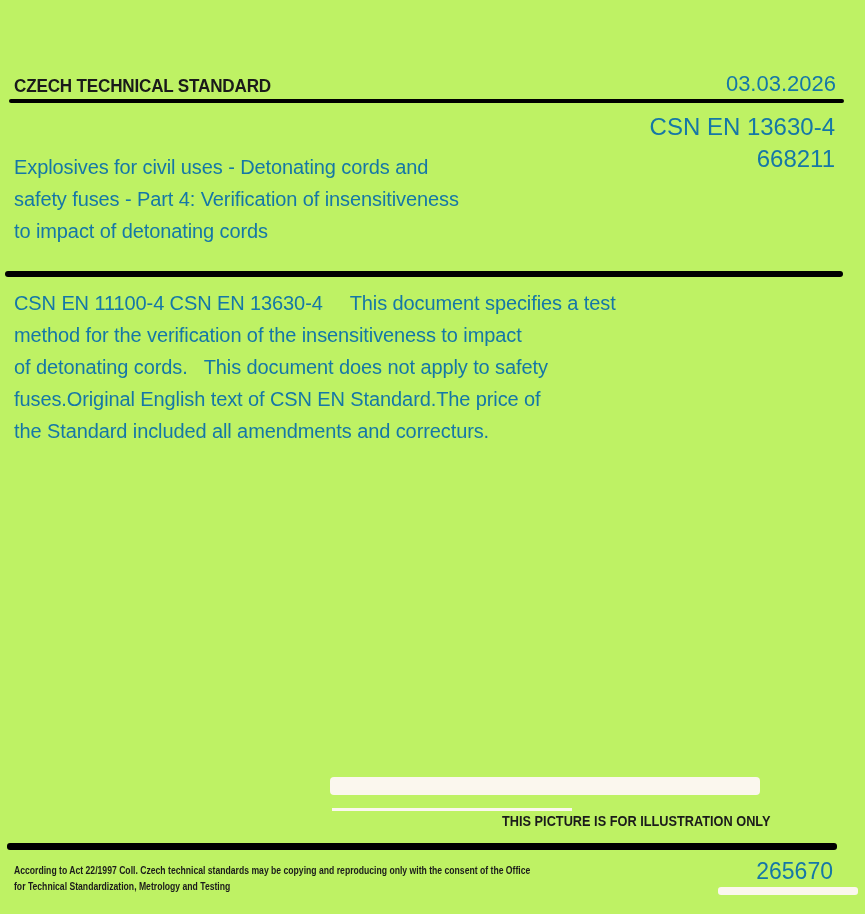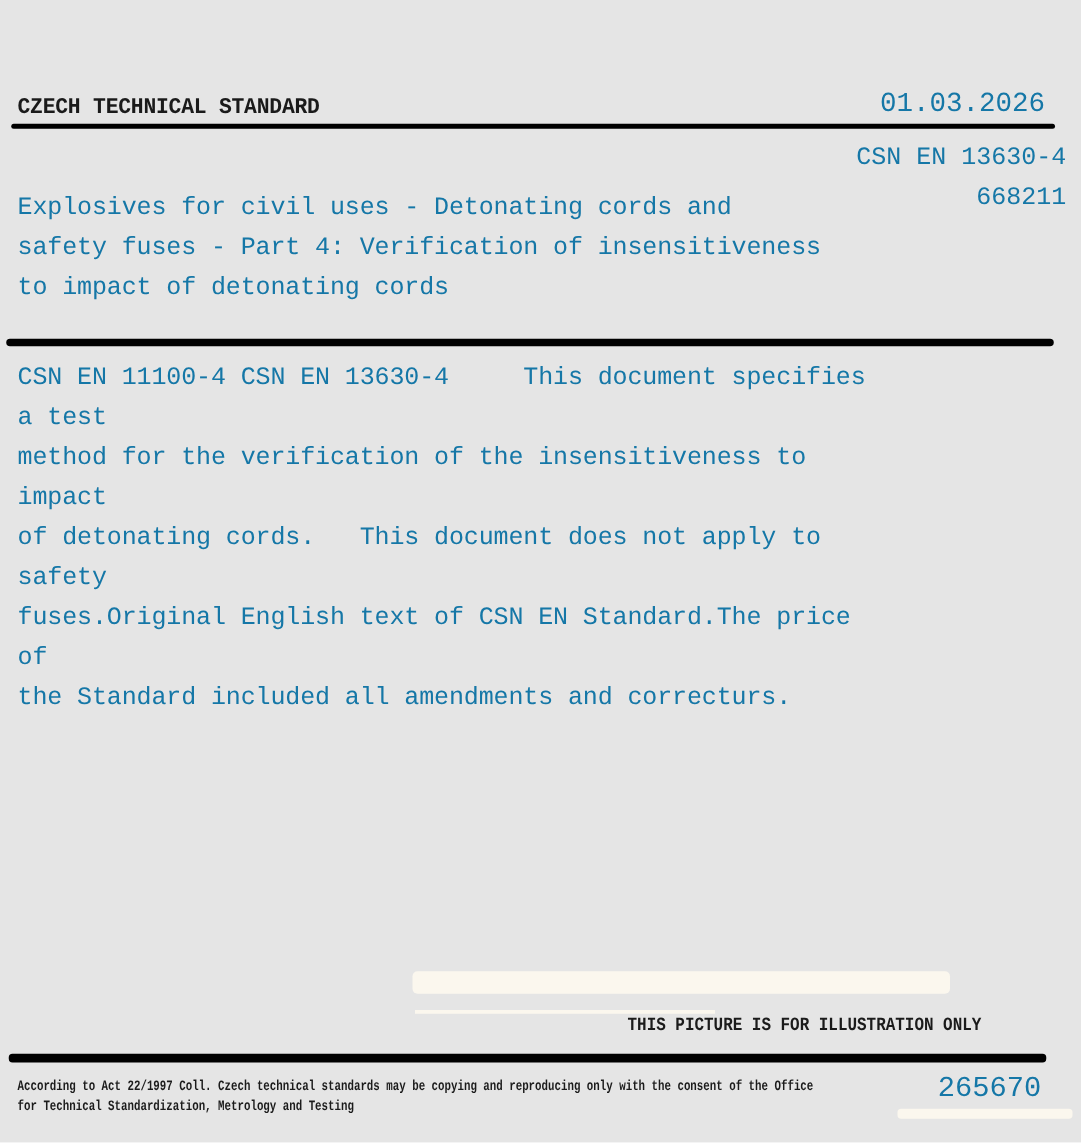--- a/index.html
+++ b/index.html
@@ -7,22 +7,22 @@
     --ink: #1A1A1A;
     --rule: #000000;
     --watermark: #FBF7EE;
   }
   * { box-sizing: border-box; }
   html, body { margin: 0; padding: 0; background: #ffffff; }
   .page {
     position: relative;
     width: 865px;
     height: 914px;
-    background: #e5e5e5;
-    font-family: Liberation Mono, monospace;
+    background: #bef264;
+    font-family: Liberation Sans, sans-serif;
     overflow: hidden;
   }
 
   
   .header-title {
     position: absolute; left: 14px; top: 76px;
     font-size: 18px; font-weight: bold; color: var(--ink);
     letter-spacing: -0.2px; white-space: nowrap;
     transform: scaleX(0.95); transform-origin: left top;
   }
@@ -37,22 +37,22 @@
   .rule-mid    { left: 5px;  top: 271px; width: 838px; height: 6px; border-radius: 3px; }
   .rule-bottom { left: 7px;  top: 843px; width: 830px; height: 7px; border-radius: 3px; }
 
   
   .doc-title {
     position: absolute; left: 14px; top: 111px;
     font-size: 20px; line-height: 32px; color: var(--accent);
     white-space: pre-line; letter-spacing: -0.1px; margin-top: 40px;
   }
   .doc-ids {
-    position: absolute; right: 12px; top: 111px;
-    font-size: 20px; line-height: 32px; color: var(--accent);
+    position: absolute; right: 30px; top: 111px;
+    font-size: 24px; line-height: 32px; color: var(--accent);
     text-align: right; white-space: nowrap;
   }
 
   
   .abstract {
     position: absolute; left: 14px; top: 287px;
     font-size: 20px; line-height: 32px; color: var(--accent);
     white-space: pre-wrap; letter-spacing: -0.1px;
     width: 700px;
   }
@@ -82,21 +82,21 @@
     position: absolute; right: 32px; top: 858px;
     font-size: 23px; color: var(--accent); white-space: nowrap;
   }
 </style>
 </head>
 <body>
 
 <div class="page">
 
   <div class="header-title">CZECH TECHNICAL STANDARD</div>
-  <div class="header-date">01.03.2026</div>
+  <div class="header-date">03.03.2026</div>
   <div class="rule rule-header"></div>
 
   <div class="doc-title">Explosives for civil uses - Detonating cords and
 safety fuses - Part 4: Verification of insensitiveness
 to impact of detonating cords</div>
   <div class="doc-ids">
     <div>CSN EN 13630-4</div>
     <div>668211</div>
   </div>
 

